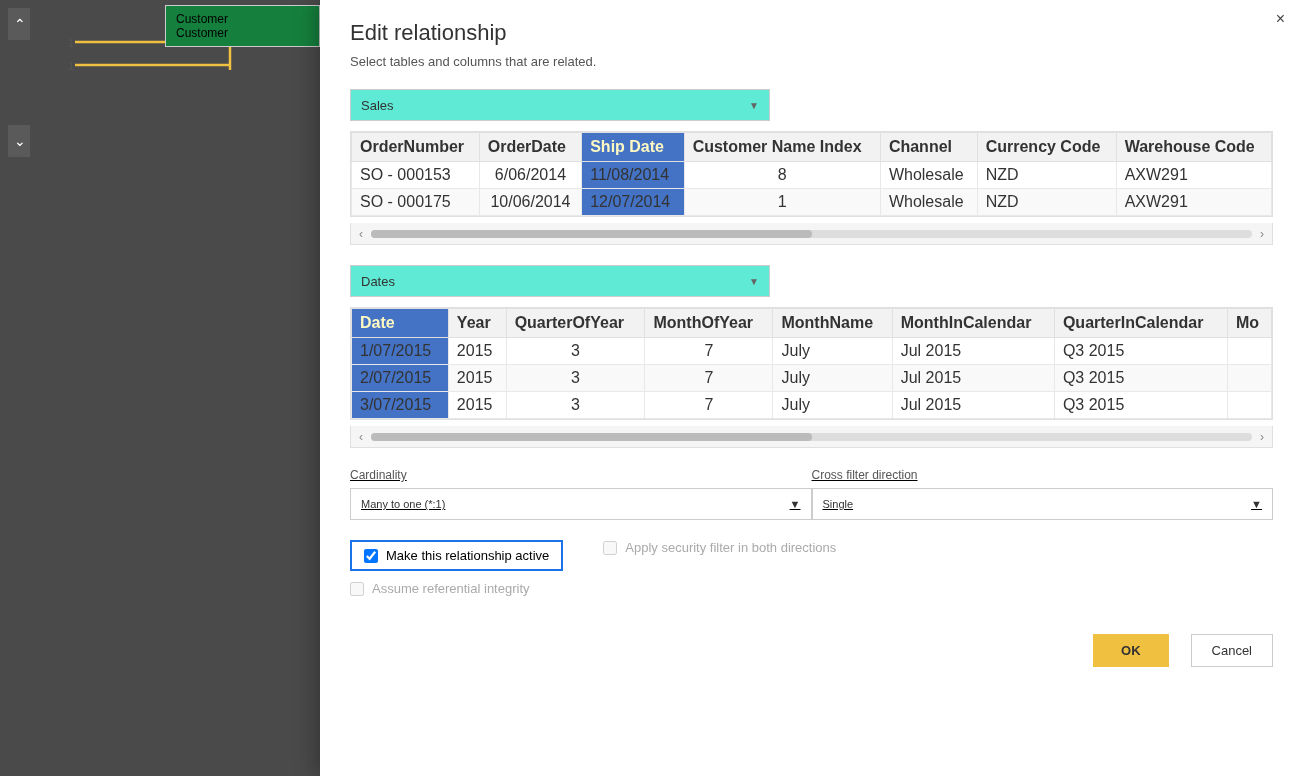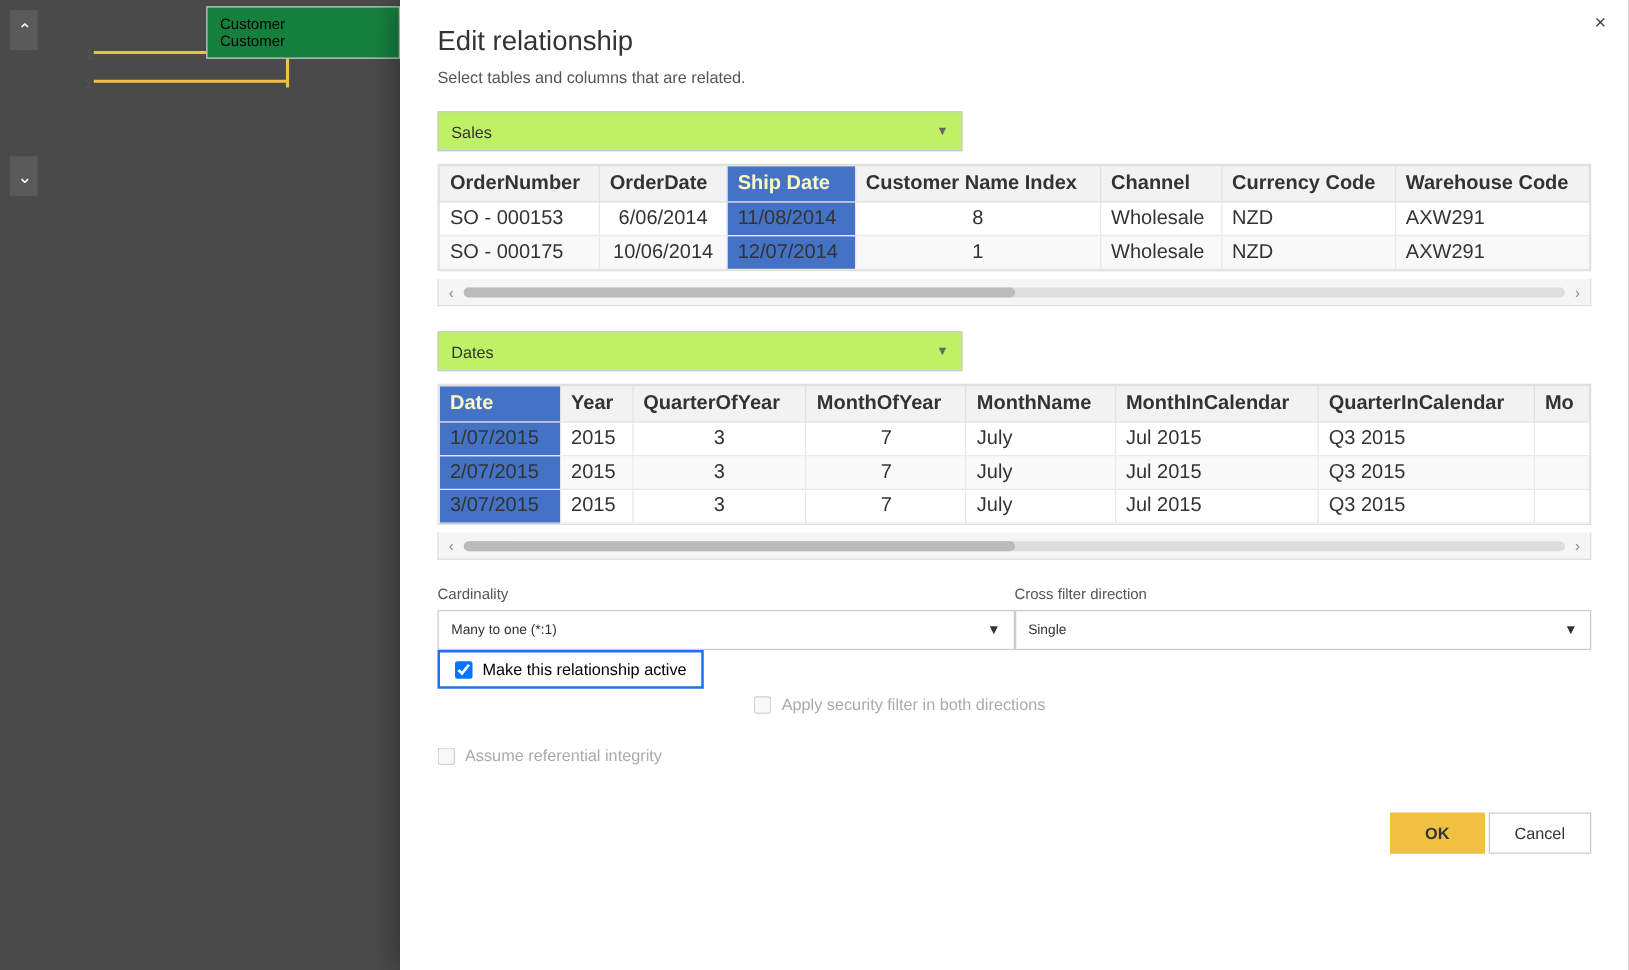--- a/index.html
+++ b/index.html
@@ -77,21 +77,21 @@
     }
 
     .dropdown {
       display: inline-flex;
       align-items: center;
       justify-content: space-between;
       width: 420px;
       height: 32px;
       border: 1px solid #ccc;
       padding: 0 10px;
-      background: #bef264;
+      background: #5eead4;
       cursor: pointer;
       font-size: 13px;
       color: #333;
     }
 
     .dropdown-arrow {
       font-size: 10px;
       color: #666;
     }
 
@@ -181,20 +181,22 @@
       left: 0;
       height: 8px;
       width: 50%;
       background: #bbb;
       border-radius: 4px;
     }
 
     
     .controls-row {
       display: flex;
+      margin-bottom: 20px;
+      text-decoration: underline;
     }
 
     .control-group {
       flex: 1;
     }
 
     .control-label {
       font-size: 12px;
       color: #555;
       margin-bottom: 6px;
@@ -213,21 +215,20 @@
       cursor: pointer;
       font-size: 11px;
       color: #333;
     }
 
     
     .checkbox-row {
       display: flex;
       align-items: center;
       margin-bottom: 8px;
-      margin-top: 36px;
     }
 
     .checkbox-row input[type="checkbox"] {
       margin-right: 8px;
       width: 14px;
       height: 14px;
     }
 
     .checkbox-row label {
       font-size: 13px;
@@ -235,21 +236,21 @@
     }
 
     .checkbox-row.disabled label {
       color: #aaa;
     }
 
     
     .modal-footer {
       display: flex;
       justify-content: flex-end;
-      gap: 3px;
+      gap: 22px;
       margin-top: 30px;
     }
 
     .btn-ok {
       background: #f0c040;
       border: none;
       padding: 8px 28px;
       font-size: 13px;
       font-weight: 600;
       cursor: pointer;

